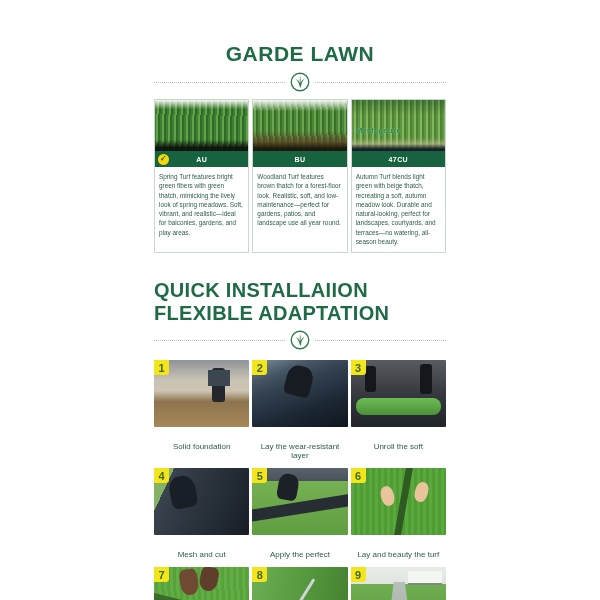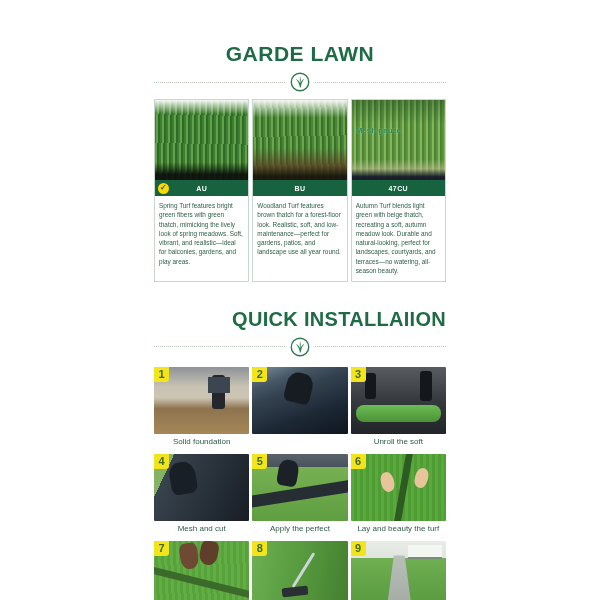--- a/index.html
+++ b/index.html
@@ -1,30 +1,30 @@
 <!DOCTYPE html>
 <html><head>
 <meta charset="utf-8">
 <style>
   * { margin:0; padding:0; box-sizing:border-box; }
   html,body { width:600px; height:600px; background:#ffffff; font-family:"Liberation Sans", sans-serif; overflow:hidden; }
   .page { width:292px; margin:0 auto; padding-top:13px; }
 
   
   .h1 { text-align:center; color:#1e6b45; font-weight:bold; font-size:21px; letter-spacing:0.5px;margin-top:29px; }
-  .h2 { text-align:right; color:#1e6b45; font-weight:bold; font-size:20px; line-height:1.12; letter-spacing:0.3px; }
+  .h2 { text-align:left; color:#1e6b45; font-weight:bold; font-size:20px; line-height:1.12; letter-spacing:0.3px; }
   .divider { display:flex; align-items:center; margin:6px 0 7px; }
   .divider .dots { flex:1; border-top:1px dotted #b5c2b7; }
   .divider .orb { margin:0 5px; display:flex; }
   .subtitle { text-align:center; font-size:11px; color:#1c1c1c; margin:8px 0 9px; }
 
   
   .cards { display:flex; gap:3px; }
   .card { flex:1; border:1px solid #c9d8cc; background:#fff; display:flex; flex-direction:column; }
-  .turf { height:80px; position:relative; overflow:hidden; }
+  .turf { height:51px; position:relative; overflow:hidden; }
   .turf-au {
     background:
       linear-gradient(180deg, rgba(255,255,255,0.95) 0%, rgba(255,255,255,0) 18%),
       linear-gradient(180deg, rgba(0,0,0,0) 78%, rgba(10,14,10,0.92) 93%),
       repeating-linear-gradient(92deg, #3f7d32 0 2px, #63a347 2px 4px, #2e6b28 4px 6px),
       linear-gradient(180deg, #6aa84f, #2e6b28);
   }
   .turf-bu {
     background:
       linear-gradient(180deg, rgba(255,255,255,0.95) 0%, rgba(255,255,255,0) 22%),
@@ -43,21 +43,21 @@
   .bar { position:relative; height:16px; background:#17623f; color:#ffffff; display:flex; align-items:center; justify-content:center; font-size:7px; font-weight:bold; letter-spacing:0.4px; }
   .check { position:absolute; left:3px; top:2.5px; width:11px; height:11px; border-radius:50%; background:#f5d90a; color:#1d5c33; font-size:8px; font-weight:bold; display:flex; align-items:center; justify-content:center; line-height:1; }
   .desc { padding:5px 4px 6px; font-size:6.4px; line-height:1.45; color:#2e5f49; min-height:66px; }
 
   
   .install { margin-top:26px; }
   .steps { display:flex; flex-wrap:wrap; gap:0 3px; margin-top:10px; }
   .step { width:calc((100% - 6px)/3); }
   .shot { position:relative; height:67px; overflow:hidden; border-radius:1px; }
   .badge { position:absolute; top:0; left:0; width:15px; height:15px; background:#f2e51c; color:#44691d; font-size:11px; font-weight:bold; display:flex; align-items:center; justify-content:center; border-radius:0 0 3px 0; z-index:2; }
-  .cap { text-align:center; font-size:8px; color:#2f5d47; margin:3px 0 8px; }
+  .cap { text-align:center; font-size:8px; color:#2f5d47; margin:15px 0 8px; }
   .shot i { position:absolute; display:block; }
 
   .s1 { background:linear-gradient(180deg,#8e9399 0%,#c9c3b4 30%,#cdc5b2 46%,#8d744f 62%,#a68757 100%); }
   .s1 .fa { right:24px; top:8px; width:13px; height:34px; background:#23262a; border-radius:3px; }
   .s1 .fb { left:54px; top:10px; width:22px; height:16px; background:#3c4650; }
   .s2 { background:linear-gradient(160deg,#7c8f9c 0%,#46566 4 22%,#33414f 38%,#1d2835 68%,#0e161f 100%); background:linear-gradient(160deg,#7c8f9c 0%,#465664 22%,#33414f 38%,#1d2835 68%,#0e161f 100%); }
   .s2 .fa { left:34px; top:6px; width:26px; height:30px; background:#161c22; border-radius:40% 40% 20% 20%; transform:rotate(14deg); }
   .s3 { background:linear-gradient(180deg,#585c61 0%,#35393d 52%,#212428 100%); }
   .s3 .fa { left:5px; right:5px; bottom:12px; height:17px; background:linear-gradient(180deg,#6cbd55,#4c9138); border-radius:8px; }
   .s3 .fb { left:14px; top:6px; width:11px; height:26px; background:#14181c; border-radius:3px; }
@@ -129,20 +129,21 @@
           <span>47CU</span>
         </div>
         <div class="desc">Autumn Turf blends light green with beige thatch, recreating a soft, autumn meadow look. Durable and natural-looking, perfect for landscapes, courtyards, and terraces—no watering, all-season beauty.</div>
       </div>
 
     </div>
   </div>
 
   <div class="install">
     <div class="h2">QUICK INSTALLAIION</div>
+    <div class="h2">FLEXIBLE ADAPTATION</div>
 
     <div class="divider">
       <span class="dots"></span>
       <span class="orb">
         <svg width="20" height="20" viewBox="0 0 24 24">
           <circle cx="12" cy="12" r="10.5" fill="#ffffff" stroke="#2c7a4b" stroke-width="1.6"></circle>
           <path d="M12 18.5 C11 13.5 9 10.5 6.8 8.2 C9.8 9.4 11 11.5 11.8 13.5 C11.7 9.5 11.8 7 12 4.8 C13 8 13 10.5 12.4 13.5 C13.8 10.8 15.2 9.2 17.2 8.2 C15.2 11 13.6 13.5 12.8 18.5 Z" fill="#2c7a4b"></path>
         </svg>
       </span>
       <span class="dots"></span>
@@ -157,20 +158,21 @@
             <i class="fb"></i>
         </div>
         <div class="cap">Solid foundation</div>
       </div>
 
       <div class="step">
         <div class="shot s2">
           <span class="badge">2</span>
           <i class="fa"></i>
         </div>
+        <div class="cap">Lay the wear-resistant layer</div>
       </div>
 
       <div class="step">
         <div class="shot s3">
           <span class="badge">3</span>
           <i class="fa"></i>
             <i class="fb"></i>
             <i class="fc"></i>
         </div>
         <div class="cap">Unroll the soft</div>

